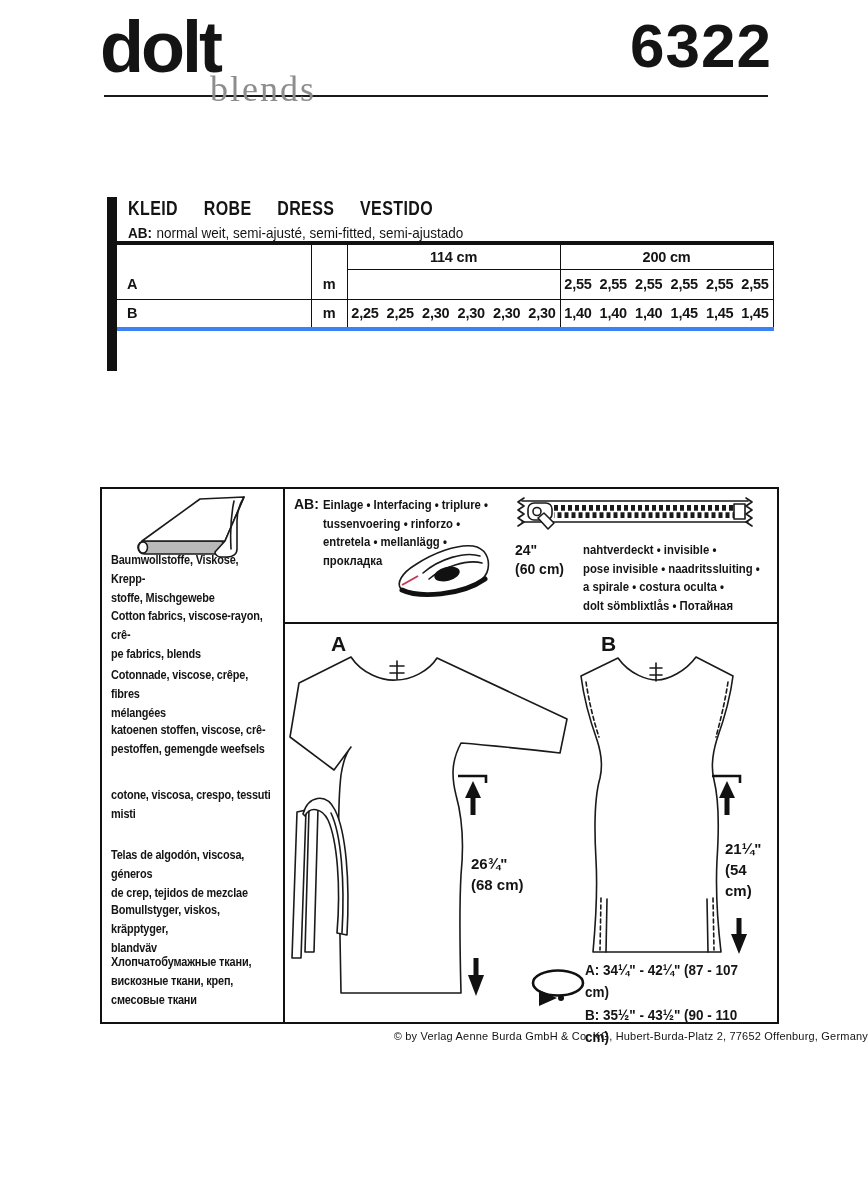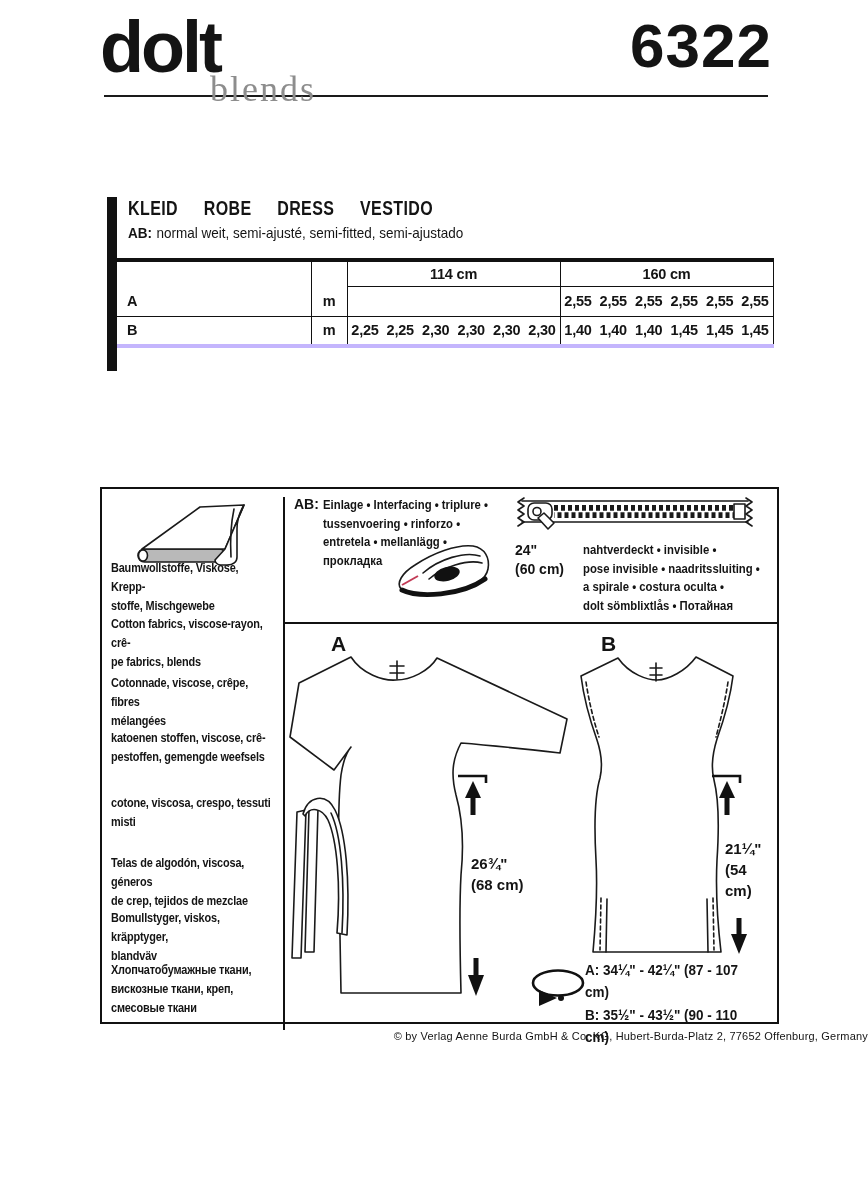--- a/index.html
+++ b/index.html
@@ -21,31 +21,31 @@
   .header-rule{left:104px;top:95px;width:664px;height:2px;background:#1a1a1a;}
   .pattern-number{top:10px;right:96px;font-size:62px;font-weight:bold;letter-spacing:1px;}
 
   
   .title-bar{left:107px;top:197px;width:10px;height:174px;background:#111;}
   .title-main{left:128px;top:197px;font-size:20px;font-weight:bold;word-spacing:10px;letter-spacing:.5px;}
   .title-sub{left:128px;top:224px;font-size:15px;}
   .title-sub b{margin-right:5px;}
 
   
-  .size-table{position:absolute;left:117px;top:258px;border-collapse:collapse;table-layout:fixed;width:656px;
-    border-top:4px solid #111;border-bottom:4px solid #c4b5fd;border-right:1.5px solid #111;}
+  .size-table{position:absolute;left:117px;top:241px;border-collapse:collapse;table-layout:fixed;width:656px;
+    border-top:4px solid #111;border-bottom:4px solid #3b82f6;border-right:1.5px solid #111;}
   .size-table td{padding:0;font-size:14.5px;font-weight:bold;text-align:center;vertical-align:middle;letter-spacing:-.2px;}
   .size-table .lab{text-align:left;padding-left:10px;}
   .bR{border-right:1.5px solid #111;}
   .bB{border-bottom:1.5px solid #111;}
   .r1{height:26px;} .r2{height:27px;} .rv{height:30px;}
 
   
   .main-box{left:100px;top:487px;width:675px;height:533px;border:2.5px solid #111;}
-  .fabric-col{position:absolute;left:0;top:0;width:181px;height:100%;border-right:2px solid #111;margin-top:8px;}
+  .fabric-col{position:absolute;left:0;top:0;width:181px;height:100%;border-right:2px solid #111;}
   .fabric-par{position:absolute;left:9px;font-size:13px;font-weight:bold;line-height:19px;letter-spacing:-.2px;width:195px;}
   .notions-sec{position:absolute;left:183px;top:0;right:0;height:133px;border-bottom:2.5px solid #111;}
   .ab-label{left:9px;top:7px;font-size:14px;font-weight:bold;}
   .interfacing-text{left:38px;top:7px;font-size:13.5px;font-weight:bold;line-height:18.5px;width:200px;}
   .zipper-len{left:230px;top:52px;font-size:14px;font-weight:bold;line-height:19px;}
   .zipper-desc{left:298px;top:52px;font-size:13.5px;font-weight:bold;line-height:18.5px;width:225px;}
   .diagram-sec{position:absolute;left:183px;top:135.5px;right:0;bottom:0;}
   .view-label{font-size:21px;font-weight:bold;}
   .len-text{font-size:15px;font-weight:bold;line-height:21px;}
   .hip-text{font-size:15px;font-weight:bold;line-height:22.5px;}
@@ -76,21 +76,21 @@
   <colgroup>
     <col style="width:194px">
       <col style="width:36px">
     <col span="12" style="width:35.5px">
   </colgroup>
   <tbody>
       <tr class="r1">
     <td class="bR"></td>
         <td class="bR"></td>
     <td colspan="6" class="bR bB">114 cm</td>
-    <td colspan="6" class="bB">160 cm</td>
+    <td colspan="6" class="bB">200 cm</td>
   </tr>
   <tr class="rv">
     <td class="lab bR bB">A</td>
     <td class="bR bB">m</td>
     <td class="bB"></td>
     <td class="bB"></td>
     <td class="bB"></td>
     <td class="bB"></td>
     <td class="bB"></td>
     <td class="bB bR"></td>

